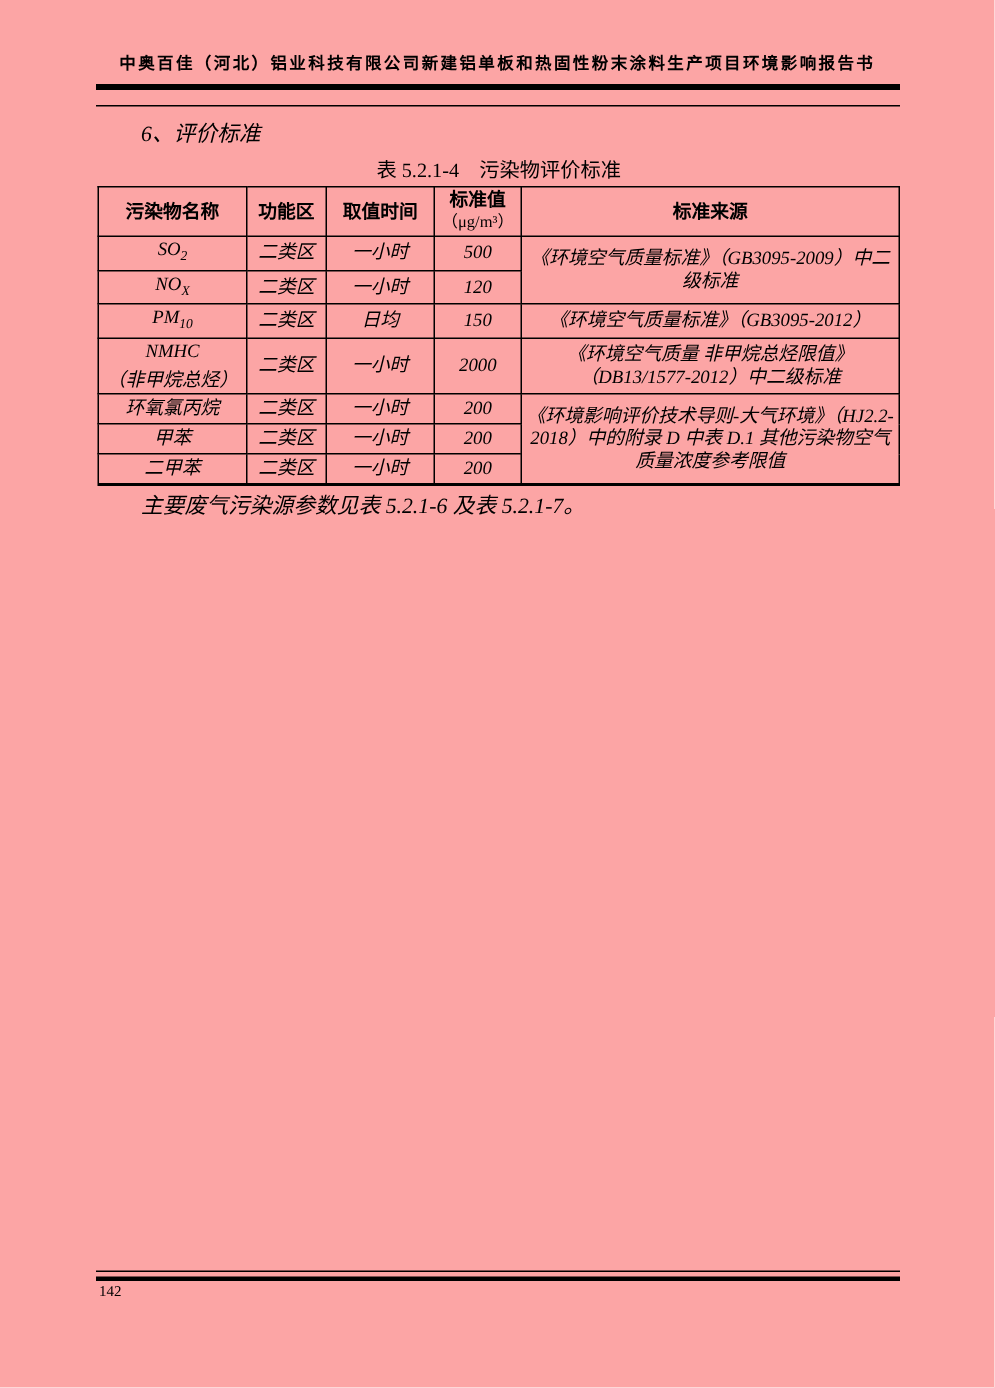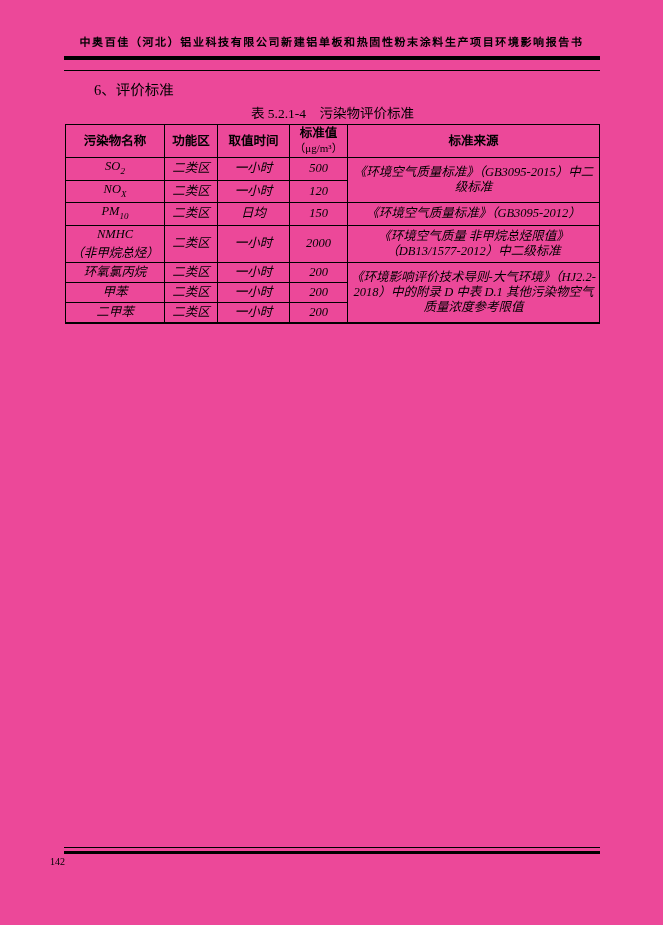--- a/index.html
+++ b/index.html
@@ -3,48 +3,48 @@
 <meta charset="utf-8">
 <style>
   * { margin: 0; padding: 0; box-sizing: border-box; }
   html, body {
     width: 663px; height: 925px;
     background: #ffffff;
     font-family: "Liberation Serif", "DejaVu Serif", serif;
     color: #000000;
     overflow: hidden;
   }
-  .page { position: relative; width: 663px; height: 925px; background: #ec4899; }
+  .page { position: relative; width: 663px; height: 925px; background: #fca5a5; }
 
   
   .doc-header {
     position: absolute; top: 33px; left: 0; width: 100%;
     text-align: center;
     font-size: 11px; font-weight: bold; letter-spacing: 1.6px;
     white-space: nowrap;
   }
   .rule { position: absolute; left: 64px; width: 536px; background: #000; }
   .rule-header-thick { top: 56px; height: 3.5px; }
   .rule-header-thin  { top: 70px; height: 1px; }
   .rule-footer-thin  { top: 847px; height: 1px; }
   .rule-footer-thick { top: 851px; height: 3px; }
 
   .page-number {
-    position: absolute; top: 856px; left: 50px;
+    position: absolute; top: 856px; left: 66px;
     font-size: 10px;
   }
 
   
   .content {
     position: absolute; top: 76px; left: 65px; width: 535px;
     font-size: 14.5px; line-height: 28px;
     text-align: justify;
   }
   .content p { margin: 0; }
-  .indent { text-indent: 2em; }
+  .indent { text-indent: 2em; font-style: italic; }
 
   
   .tbl-caption {
     text-align: center; font-weight: normal;
     font-size: 13.5px; line-height: 16px;
     margin-top: 2px; margin-bottom: 2px;
     text-align-last: center;
   }
   table.std {
     width: 100%; border-collapse: collapse;
@@ -101,21 +101,21 @@
           </th>
           <th>标准来源</th>
         </tr>
       </thead>
       <tbody>
         <tr>
           <td><span>SO</span><sub>2</sub></td>
           <td>二类区</td>
           <td>一小时</td>
           <td>500</td>
-          <td rowspan="2">《环境空气质量标准》（GB3095-2015）中二级标准</td>
+          <td rowspan="2">《环境空气质量标准》（GB3095-2009）中二级标准</td>
         </tr>
         <tr>
           <td><span>NO</span><sub>X</sub></td>
           <td>二类区</td>
           <td>一小时</td>
           <td>120</td>
         </tr>
         <tr>
           <td><span>PM</span><sub>10</sub></td>
           <td>二类区</td>
@@ -148,19 +148,20 @@
         </tr>
         <tr>
           <td>二甲苯</td>
           <td>二类区</td>
           <td>一小时</td>
           <td>200</td>
         </tr>
       </tbody>
     </table>
 
+    <p class="indent">主要废气污染源参数见表 5.2.1-6 及表 5.2.1-7。</p>
   </div>
 
   <div class="rule rule-footer-thin"></div>
   <div class="rule rule-footer-thick"></div>
   <div class="page-number">142</div>
 
 </div>
 
 </body></html>

